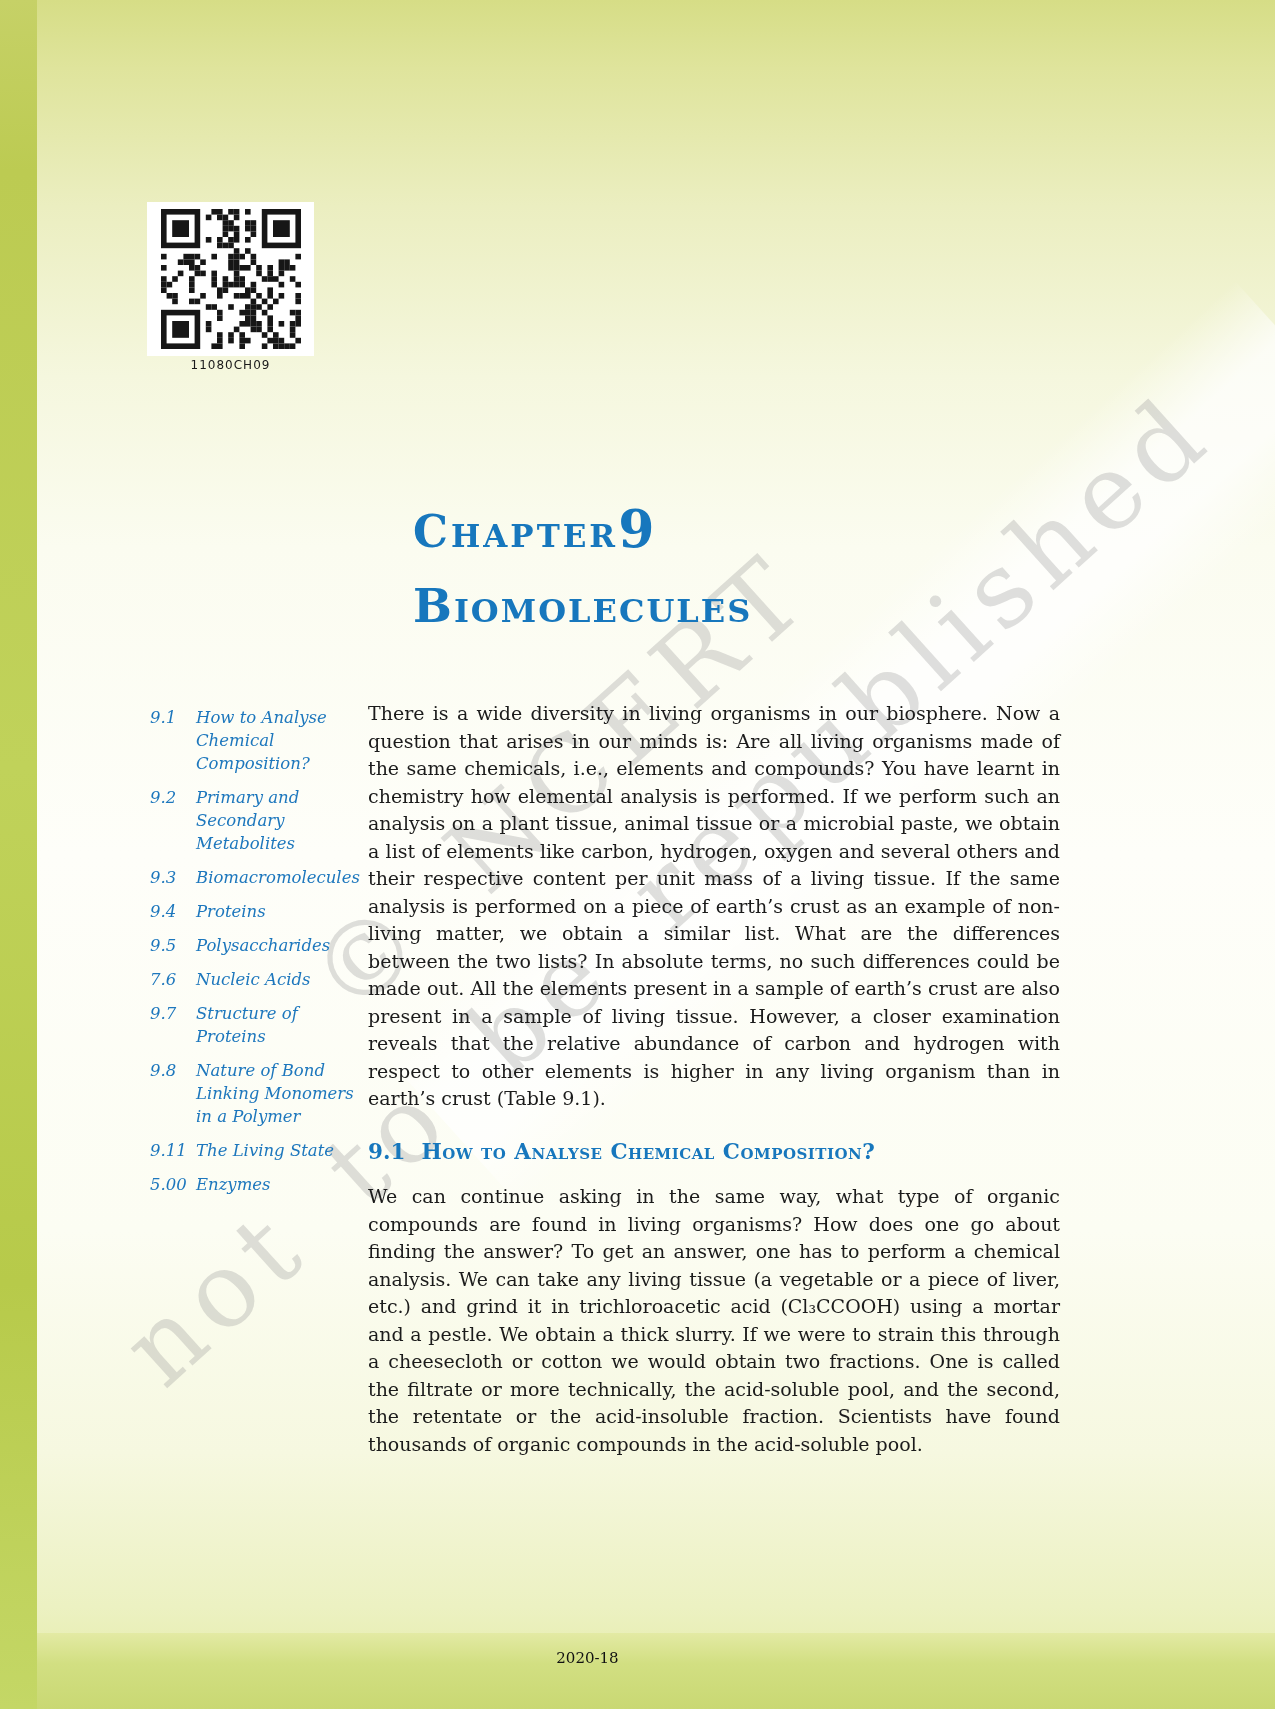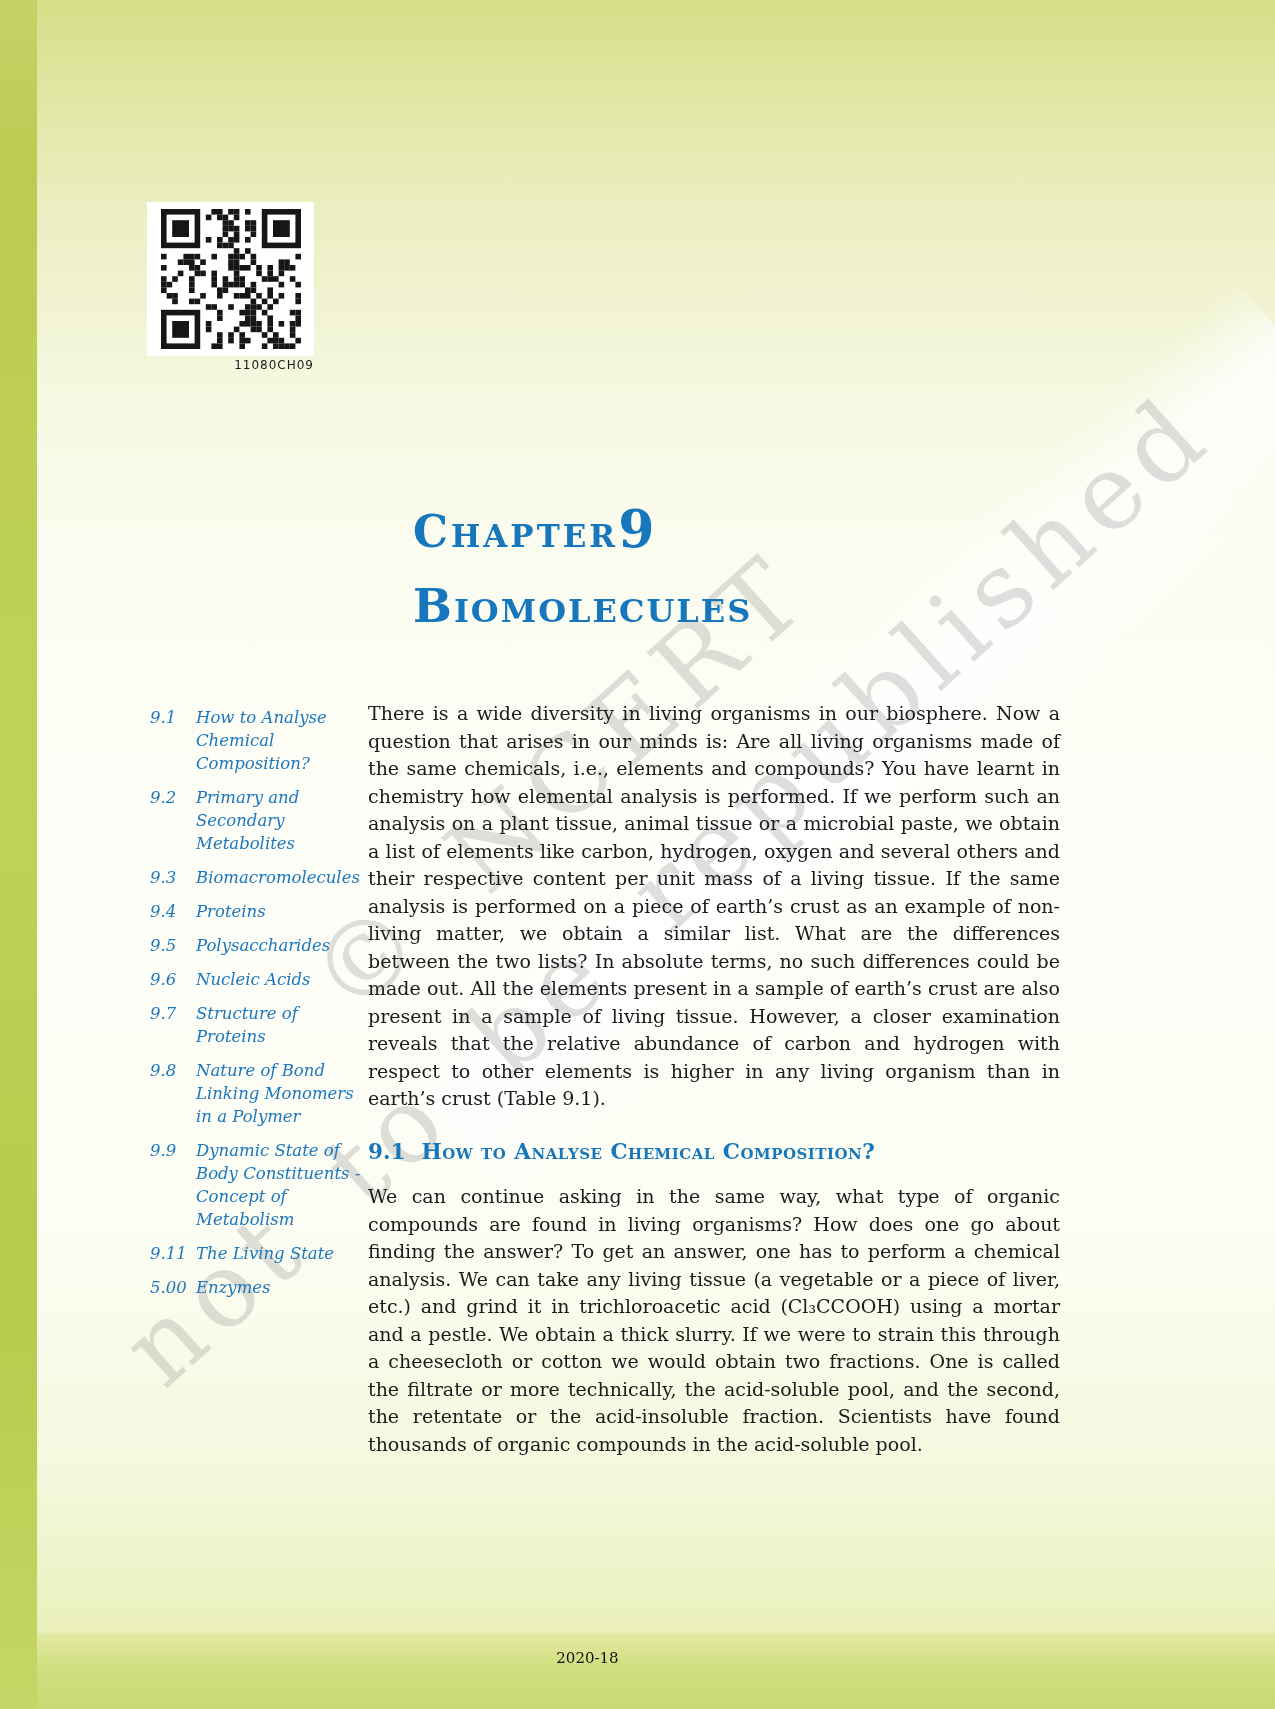--- a/index.html
+++ b/index.html
@@ -36,21 +36,21 @@
     color:rgba(150,150,150,0.30); white-space:nowrap; font-style:normal;
   }
 
   .content{ position:absolute; inset:0; z-index:3; }
 
   .qr-card{
     position:absolute; left:147px; top:202px; width:167px; height:154px;
     background:#ffffff; display:flex; align-items:center; justify-content:center;
   }
   .qr-label{
-    position:absolute; left:147px; top:358px; width:167px; text-align:right;
+    position:absolute; left:147px; top:358px; width:167px; text-align:center;
     font-family:"DejaVu Sans", sans-serif; font-size:12px; letter-spacing:1px; color:#1a1a1a;
   }
 
   .chapter-heading{ position:absolute; left:413px; top:498px; color:var(--accent); }
   .chapter-line1{ display:flex; align-items:baseline; }
   .chapter-label{ font-variant:small-caps; font-size:44px; font-weight:600; letter-spacing:3px; }
   .chapter-number{ font-size:52px; font-weight:700; }
   .chapter-title{ margin-top:20px; font-variant:small-caps; font-size:46px; font-weight:700; letter-spacing:2px; }
 
   .toc{
@@ -305,34 +305,30 @@
         </div>
         <div class="toc-item">
           <span class="toc-num">9.4</span>
           <span class="toc-label">Proteins</span>
         </div>
         <div class="toc-item">
           <span class="toc-num">9.5</span>
           <span class="toc-label">Polysaccharides</span>
         </div>
         <div class="toc-item">
-          <span class="toc-num">9.6</span>
+          <span class="toc-num">7.6</span>
           <span class="toc-label">Nucleic Acids</span>
         </div>
         <div class="toc-item">
           <span class="toc-num">9.7</span>
           <span class="toc-label">Structure of Proteins</span>
         </div>
         <div class="toc-item">
           <span class="toc-num">9.8</span>
           <span class="toc-label">Nature of Bond Linking Monomers in a Polymer</span>
-        </div>
-        <div class="toc-item">
-          <span class="toc-num">9.9</span>
-          <span class="toc-label">Dynamic State of Body Constituents - Concept of Metabolism</span>
         </div>
         <div class="toc-item">
           <span class="toc-num">9.11</span>
           <span class="toc-label">The Living State</span>
         </div>
         <div class="toc-item">
           <span class="toc-num">5.00</span>
           <span class="toc-label">Enzymes</span>
         </div>
       </div>

